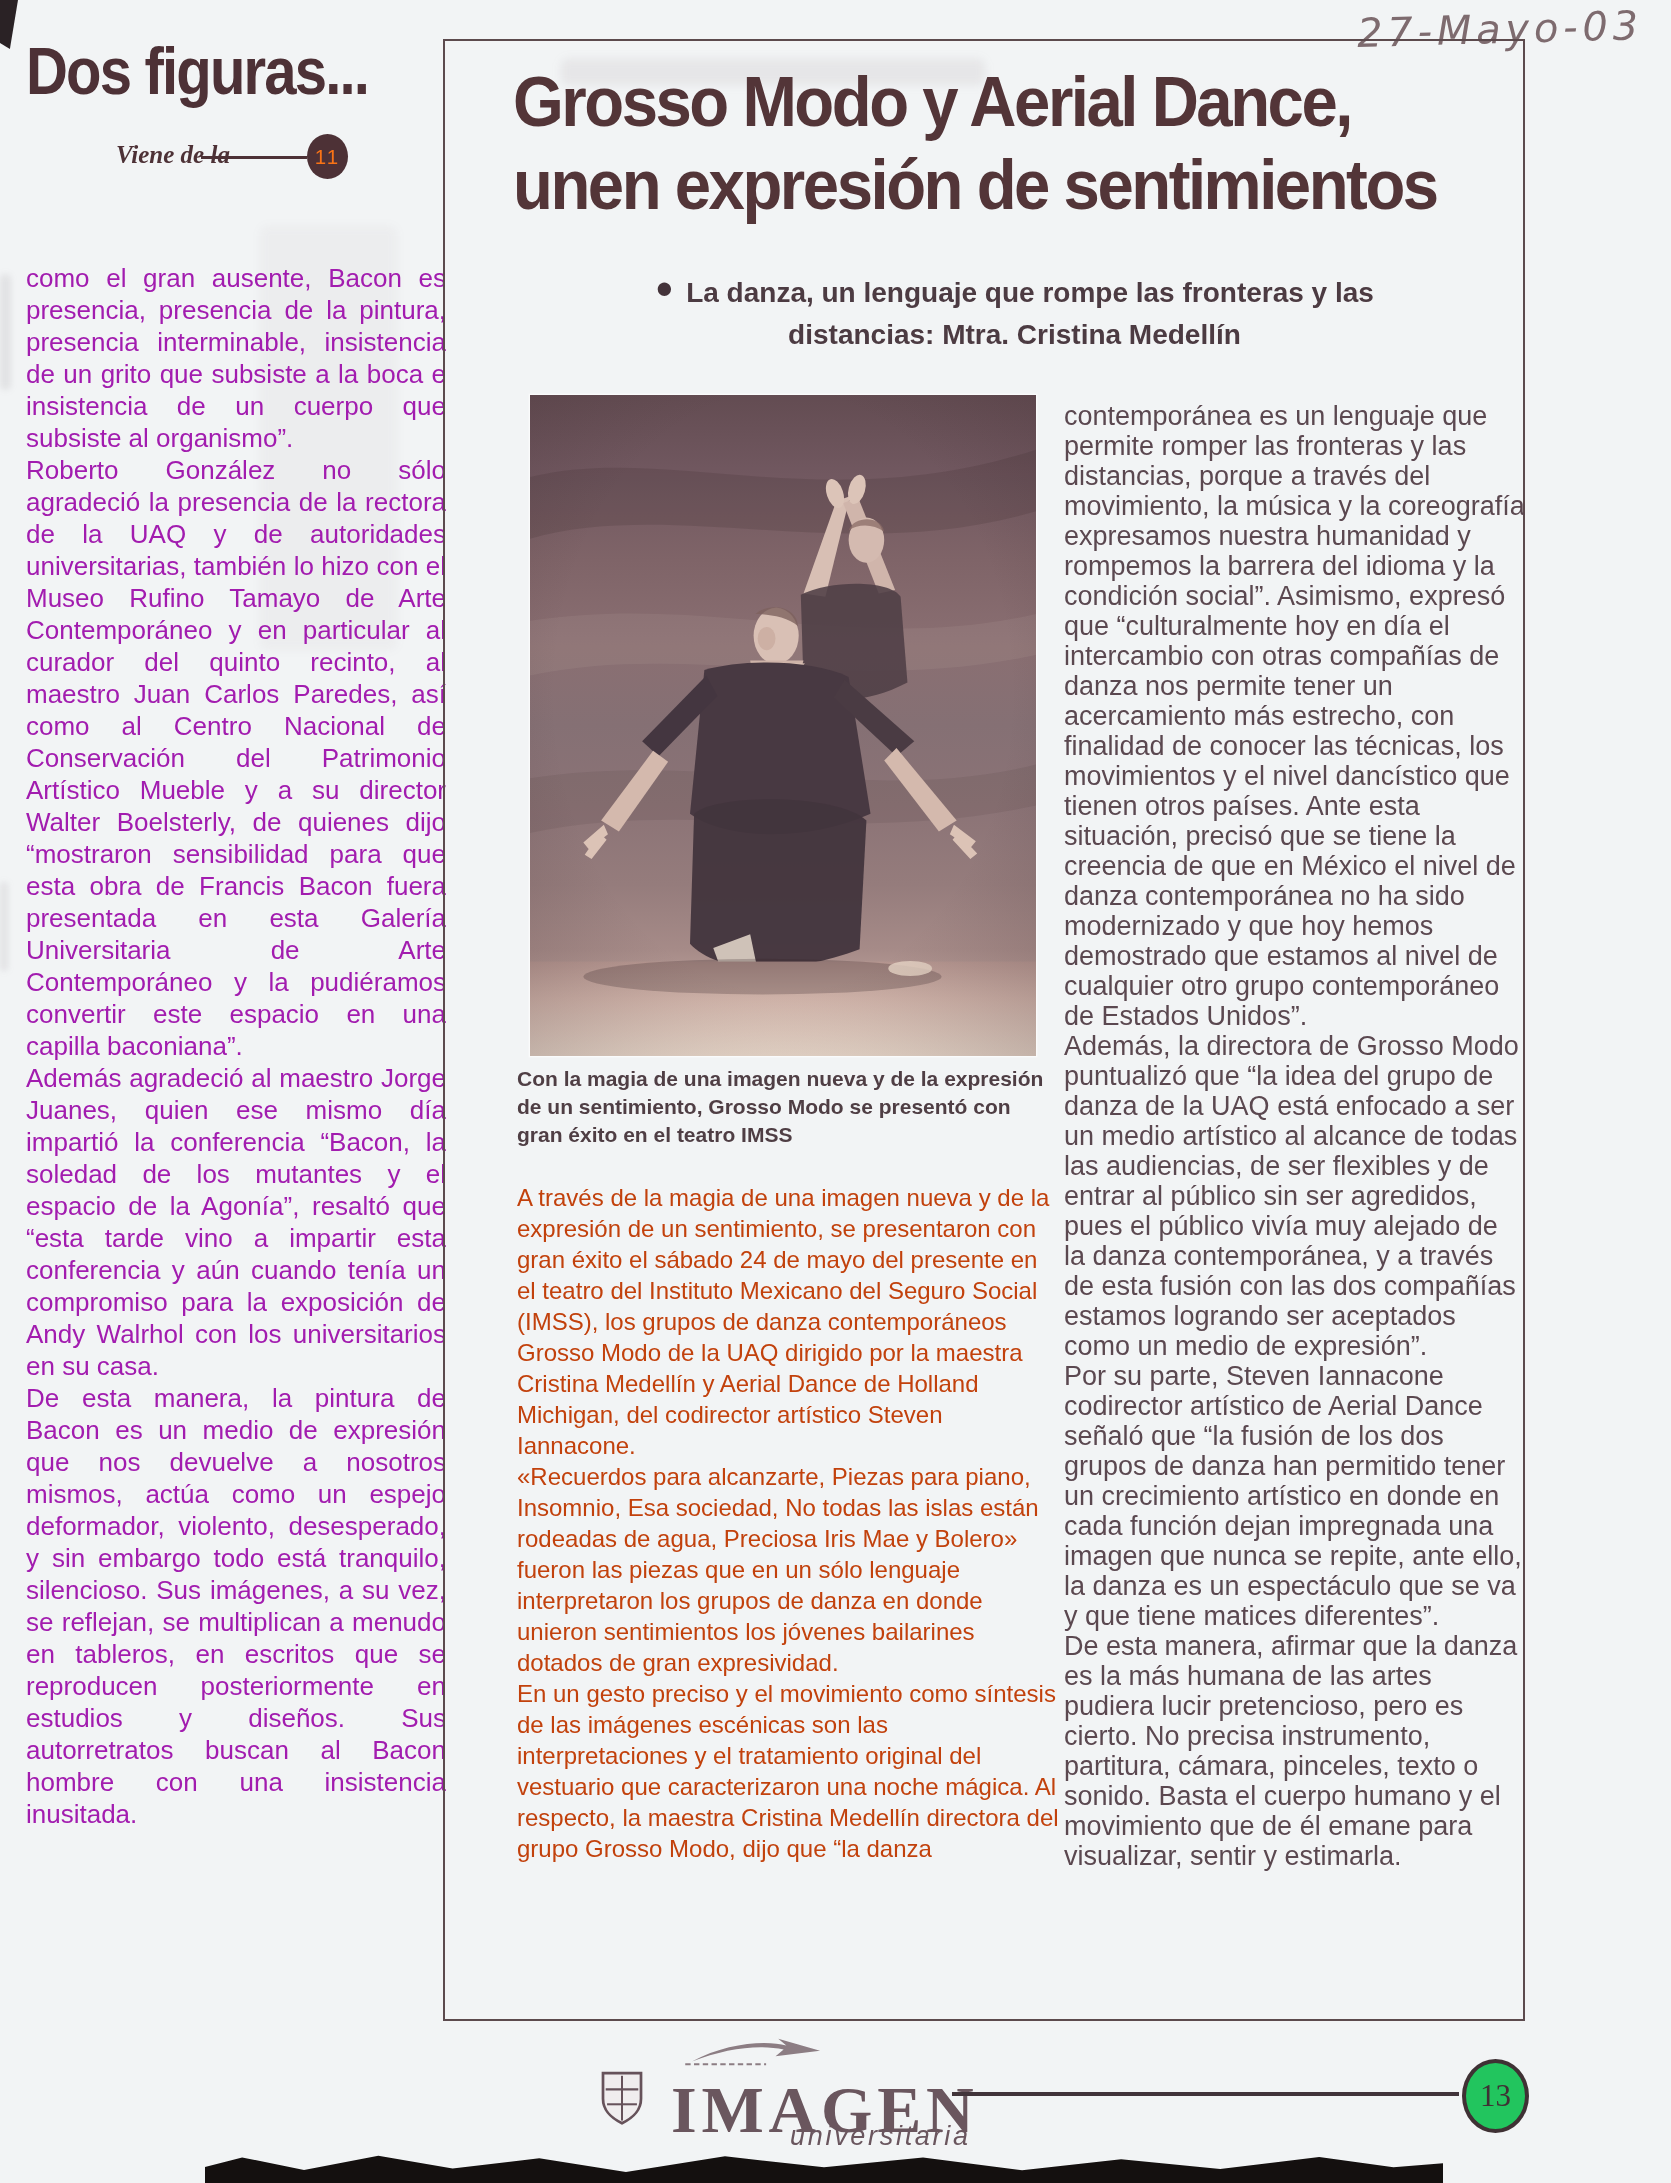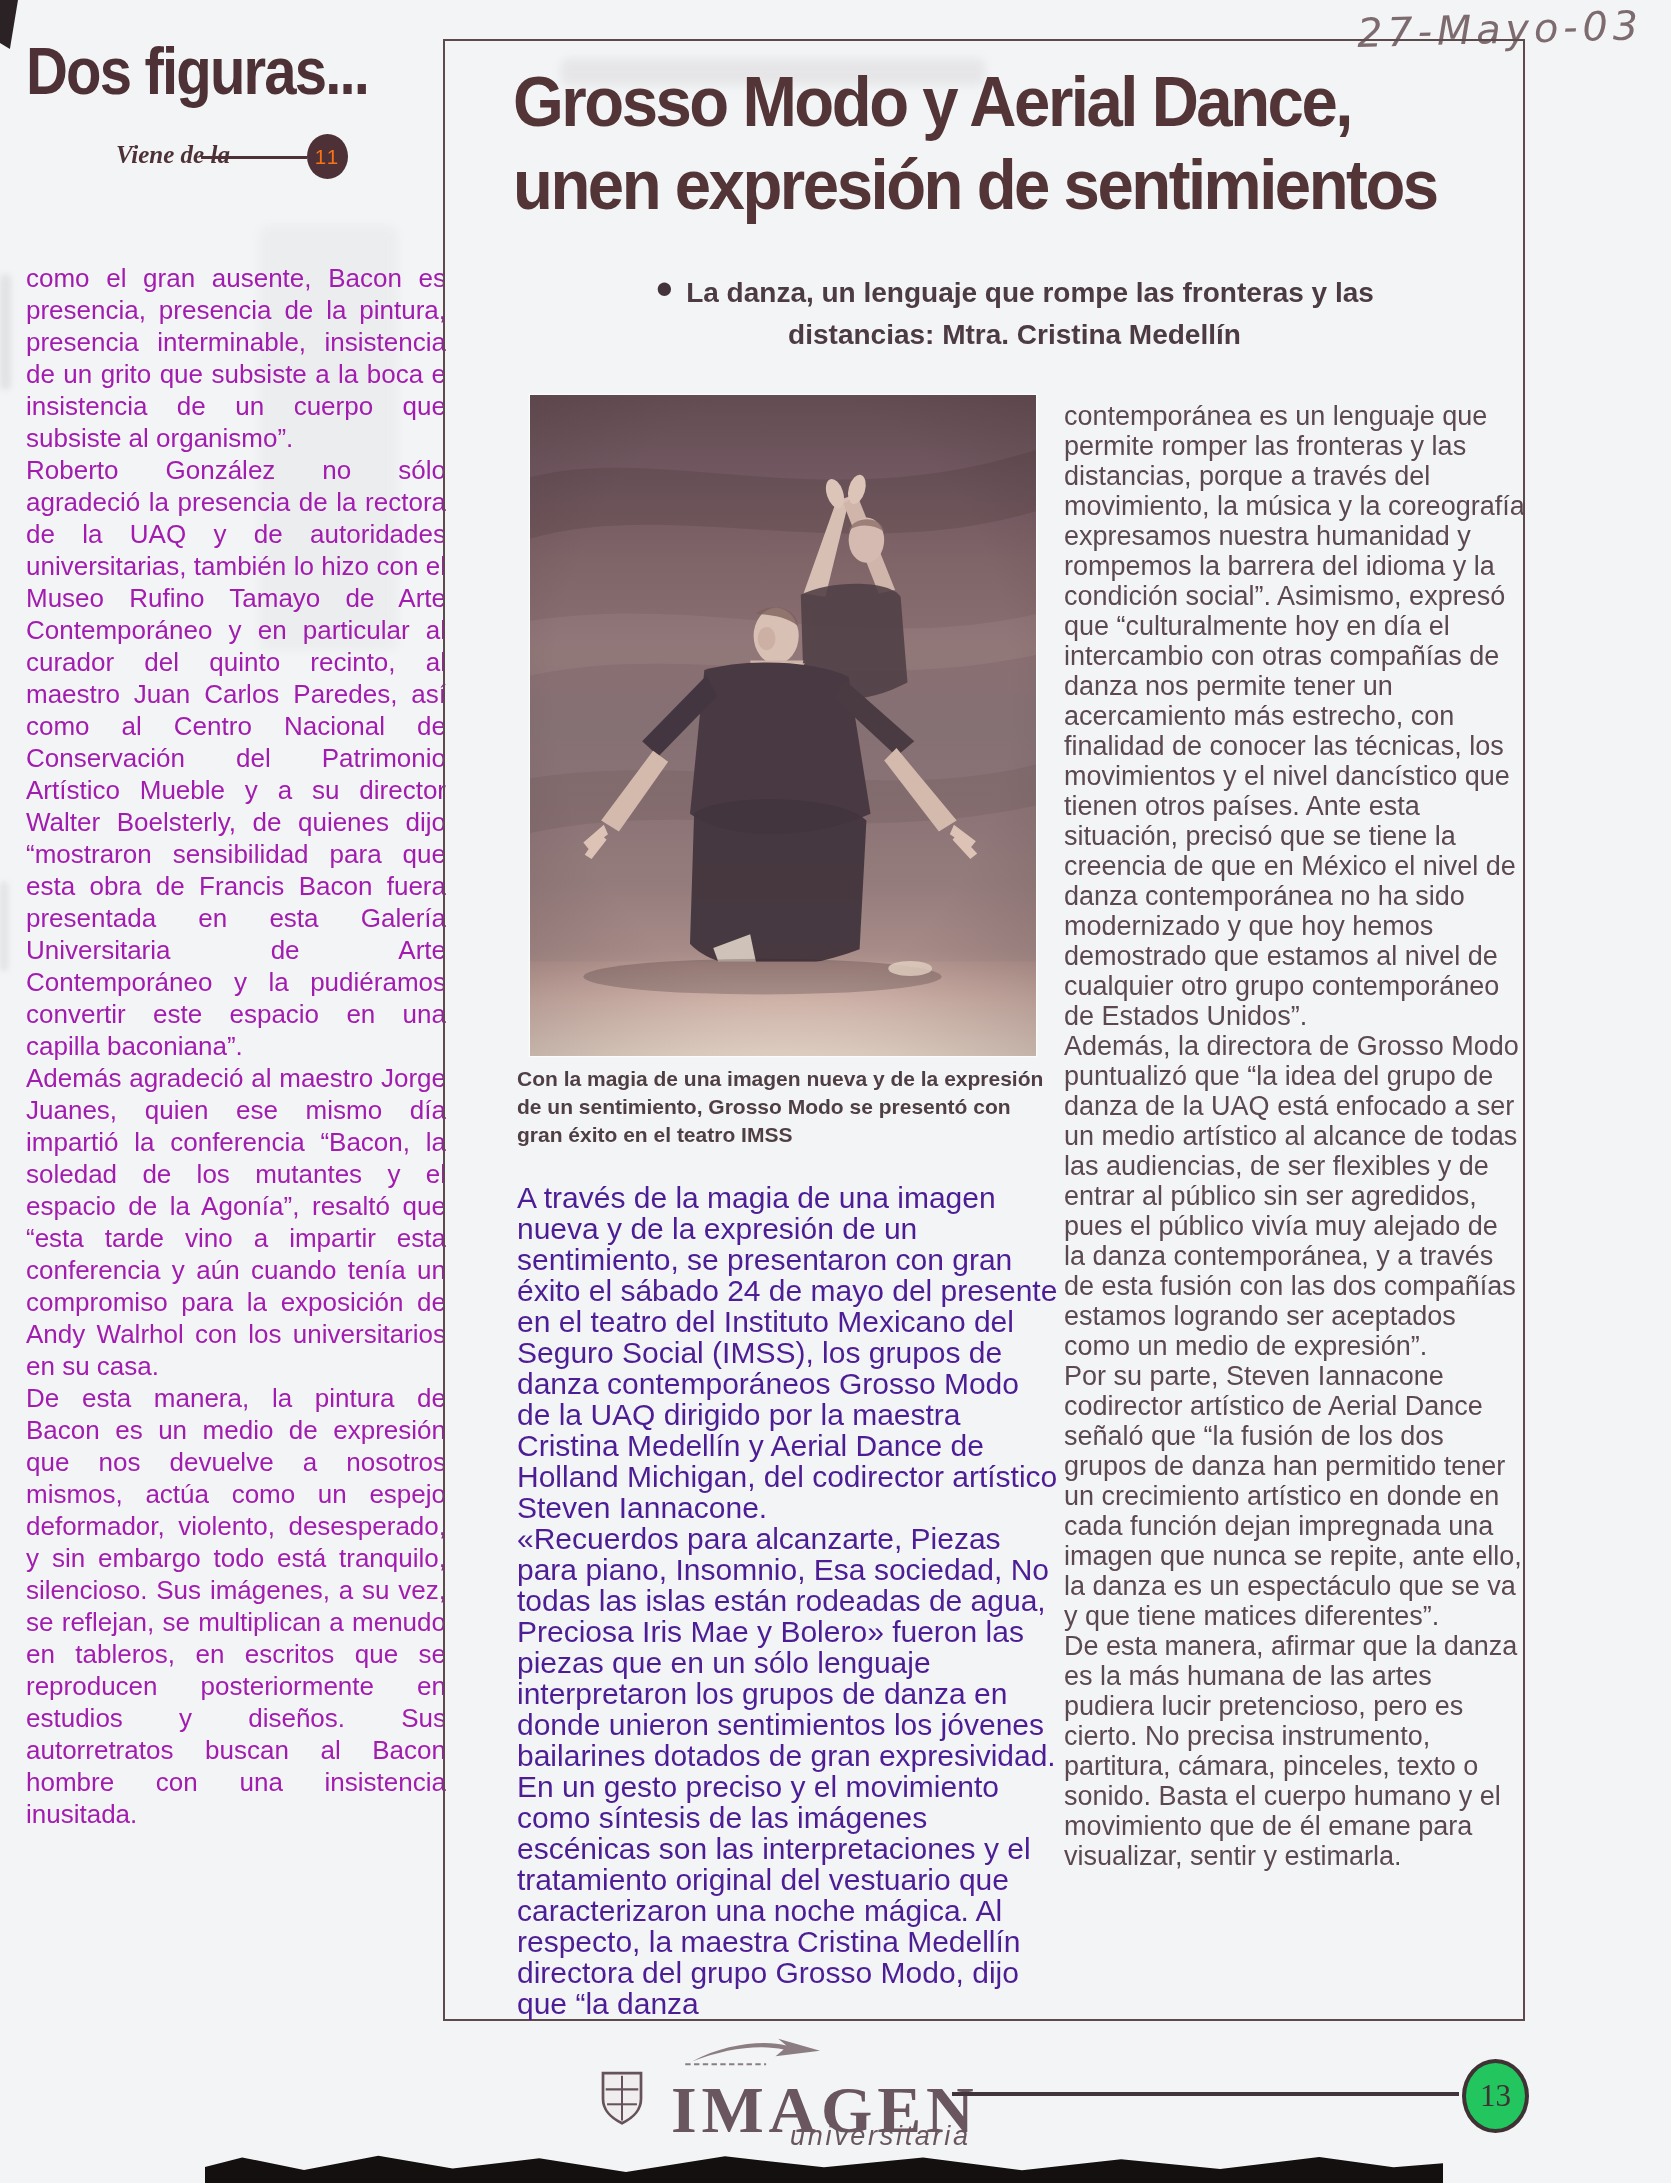--- a/index.html
+++ b/index.html
@@ -50,21 +50,21 @@
     font-size:28px;line-height:42px;font-weight:bold;color:#4c3b42;text-align:center;}
   .deck .bullet{color:#44333a;font-size:31px;margin-right:12.3px;vertical-align:4.1px;}
   
   .photo{position:absolute;left:85px;top:354px;width:506px;height:661px;overflow:hidden;
     box-shadow:0 0 0 1.4px rgba(255,255,255,.6);}
   .photo svg{display:block;width:100%;height:100%;}
   .caption{position:absolute;left:72px;top:1024px;width:527px;
     font-size:21px;line-height:28px;font-weight:bold;color:#4f3e44;}
   
   .mid-col{position:absolute;left:72px;top:1141px;width:542px;
-    font-size:30px;line-height:31px;color:#4c1d95;}
+    font-size:24px;line-height:31px;color:#c2410c;}
   .mid-col p{margin:0;}
   .right-col{position:absolute;left:619px;top:360px;width:462px;
     font-size:27px;line-height:30px;color:#5b4850;}
   .right-col p{margin:0;}
   
   .footer{position:absolute;left:0;top:2044px;width:1672px;height:109px;}
   .shield{position:absolute;left:600px;top:24.6px;width:44px;height:57px;}
   .logo-swash{position:absolute;left:684px;top:-8.2px;width:144px;height:31px;opacity:.75;}
   .logo-text{position:absolute;left:655px;top:12.3px;margin:16px;
     font-family:"Liberation Serif",serif;font-size:66px;font-weight:700;

